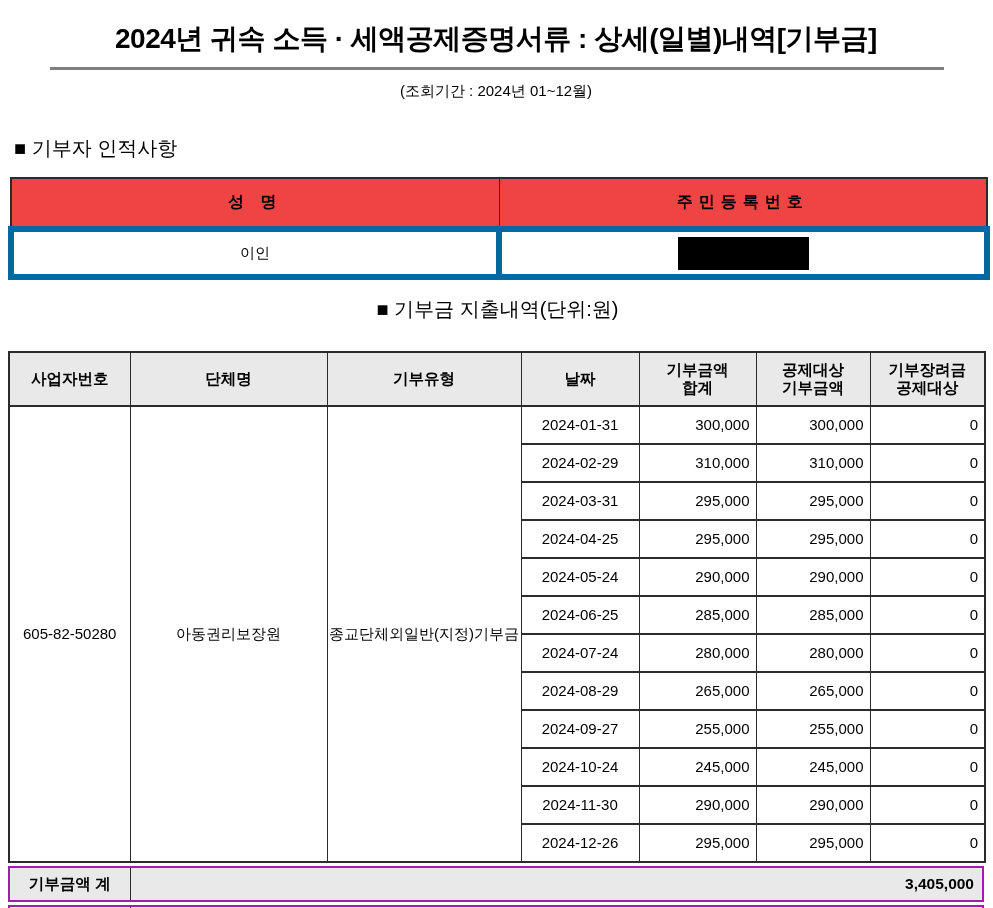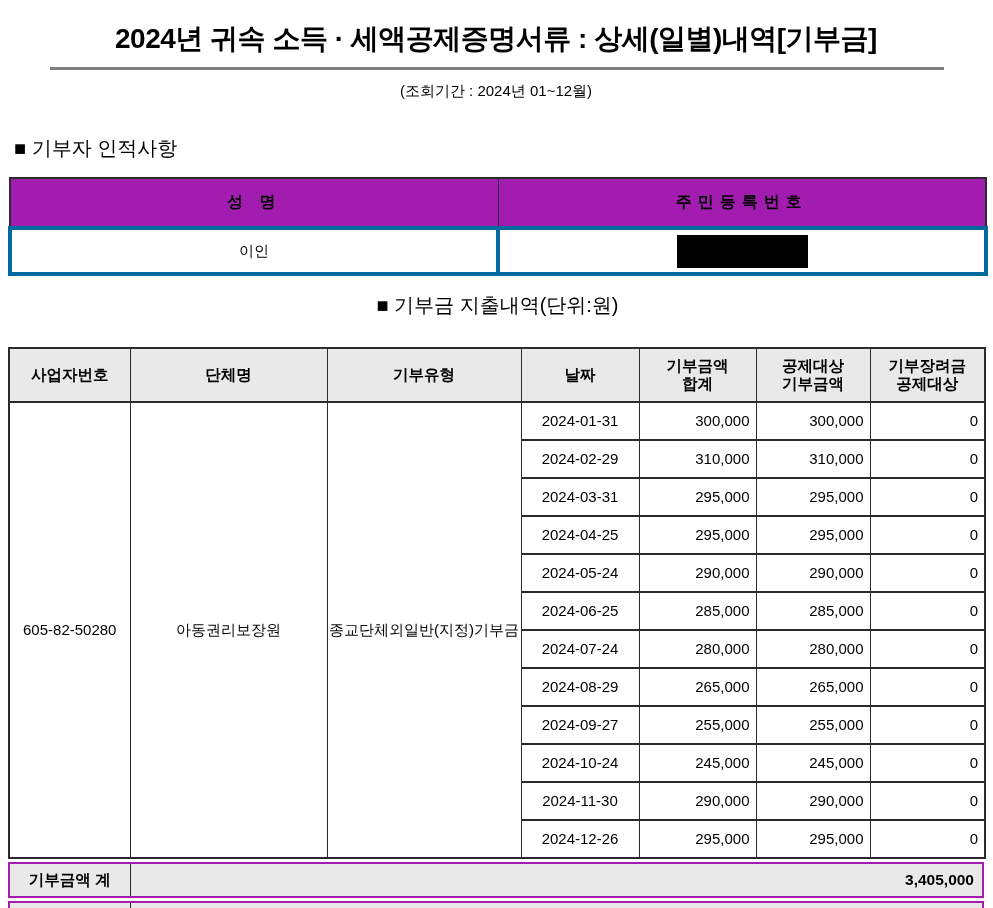--- a/index.html
+++ b/index.html
@@ -41,30 +41,30 @@
     margin-top:16px;
   }
   .unit-label { font-size:20px; margin-right:3px; }
 
   table { border-collapse:collapse; table-layout:fixed; width:976px; }
 
   
   table.donor { margin-top:15px; border:2px solid #2b2b2b; }
   .donor th {
     height:45px;
-    background:#a21caf;
+    background:#ef4444;
     font-size:16px;
     font-weight:bold;
     letter-spacing:6px;
     border:1px solid #2b2b2b;
     border-bottom:2px solid #2b2b2b;
   }
   .donor td {
     height:40px;
-    border:4px solid #0369a1;
+    border:6px solid #0369a1;
     text-align:center;
     font-size:15px;
   }
   .redaction {
     display:inline-block;
     width:131px; height:33px;
     background:#000;
     vertical-align:middle;
   }
 

